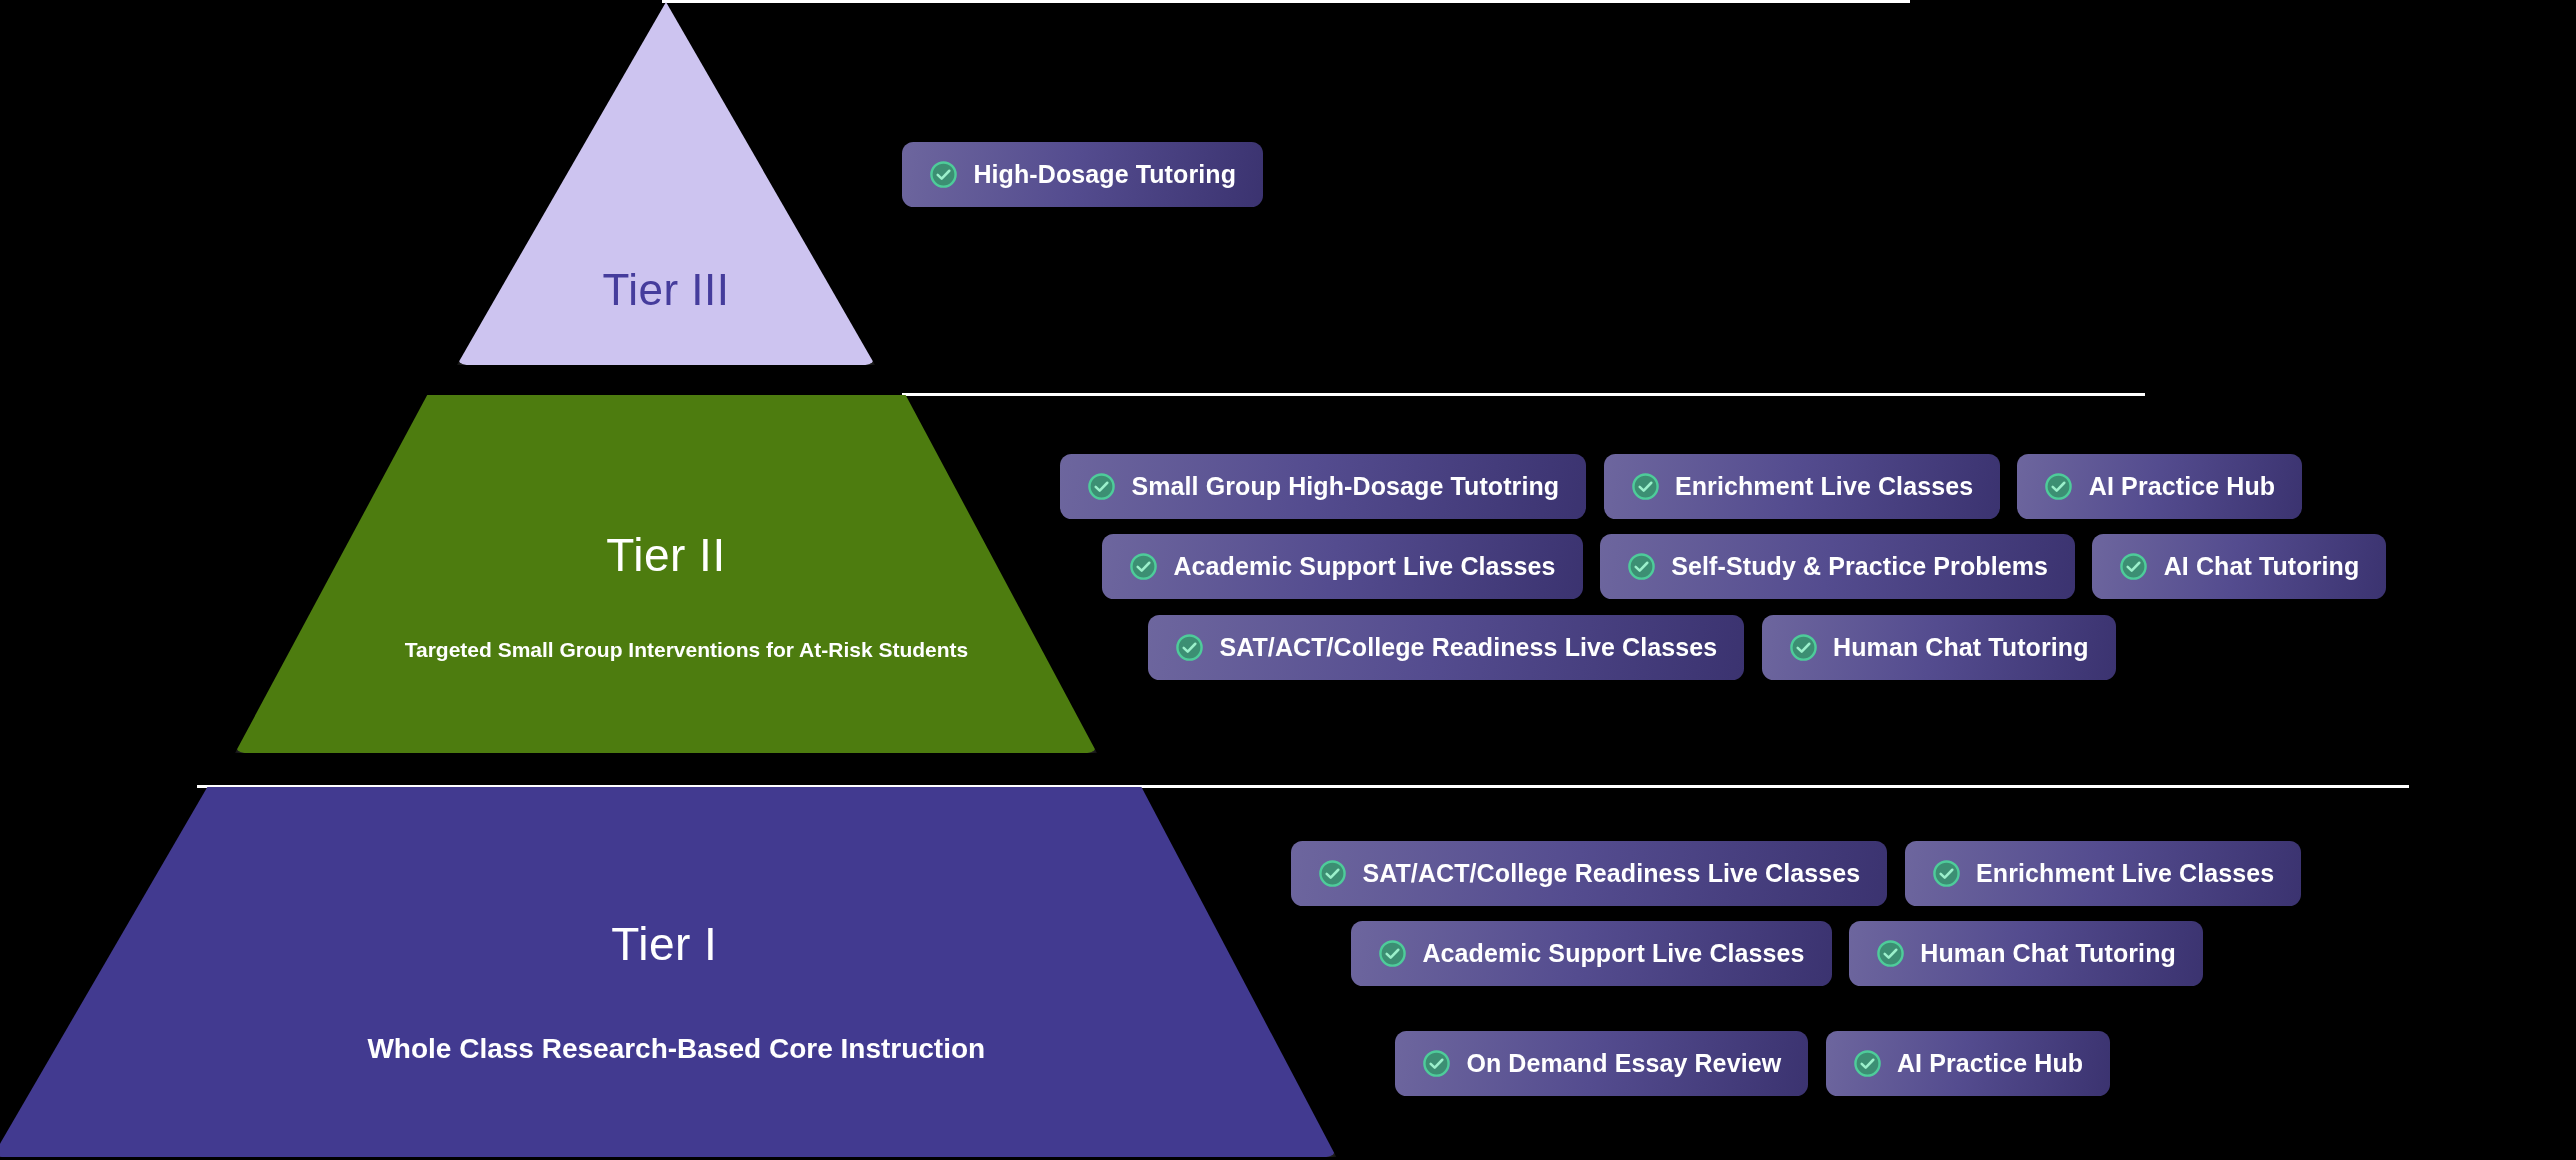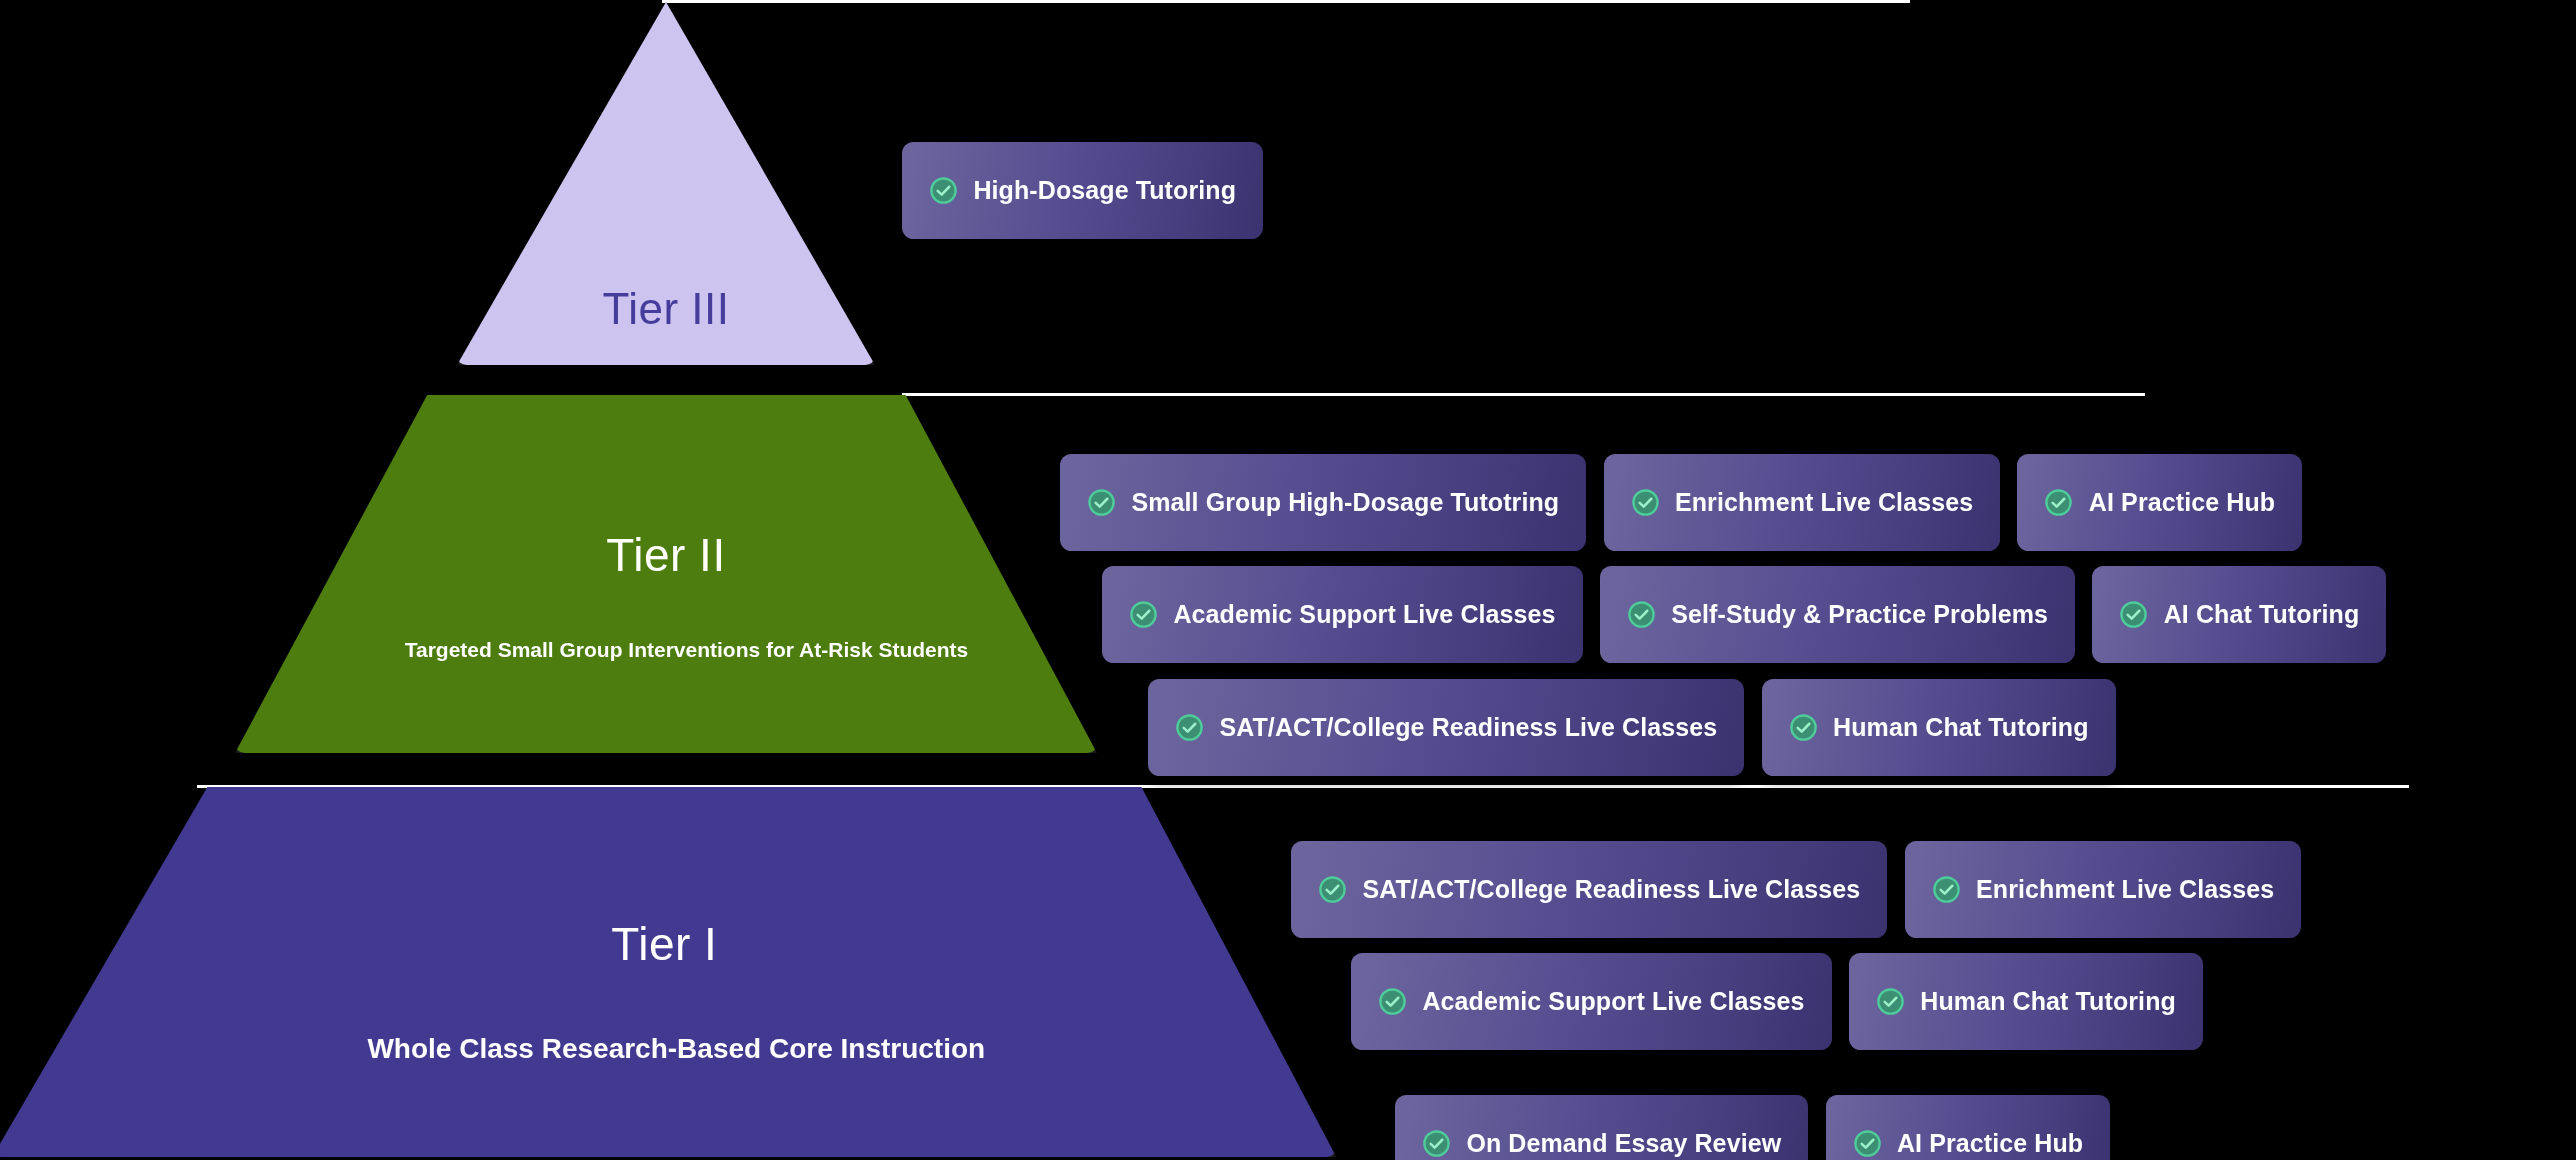--- a/index.html
+++ b/index.html
@@ -47,21 +47,21 @@
 
   
   .tier3-shape {
     left: 457px;
     top: 1.9px;
     width: 418px;
     height: 363px;
     background: #cdc4f0;
     clip-path: polygon(50% 0%, 100% 100%, 0% 100%);
     border-radius: 9.6px;
-    padding-bottom: 16px;
+    padding-bottom: 35px;
   }
   .tier3-shape .tier-name {
     font-size: 44px;
     font-weight: 400;
     color: #453c9c;
     letter-spacing: 0.5px;
     margin-bottom: 15.4px;
   }
   .tier3-shape .tier-desc {
     font-size: 20px;
@@ -135,21 +135,21 @@
   }
   .pill-row {
     display: flex;
     gap: 17.3px;
     align-items: center;
   }
   .pill {
     display: inline-flex;
     align-items: center;
     gap: 15.4px;
-    padding: 34px 27px;
+    padding: 18px 27px;
     border-radius: 11.5px;
     background: linear-gradient(100deg, #6d669e 0%, #544c8f 48%, #3b3370 100%);
     box-shadow: 0 3.8px 13.4px rgba(0,0,0,0.55);
     white-space: nowrap;
   }
   .pill-label {
     font-size: 25px;
     font-weight: 700;
     color: #ffffff;
     letter-spacing: 0.1px;

